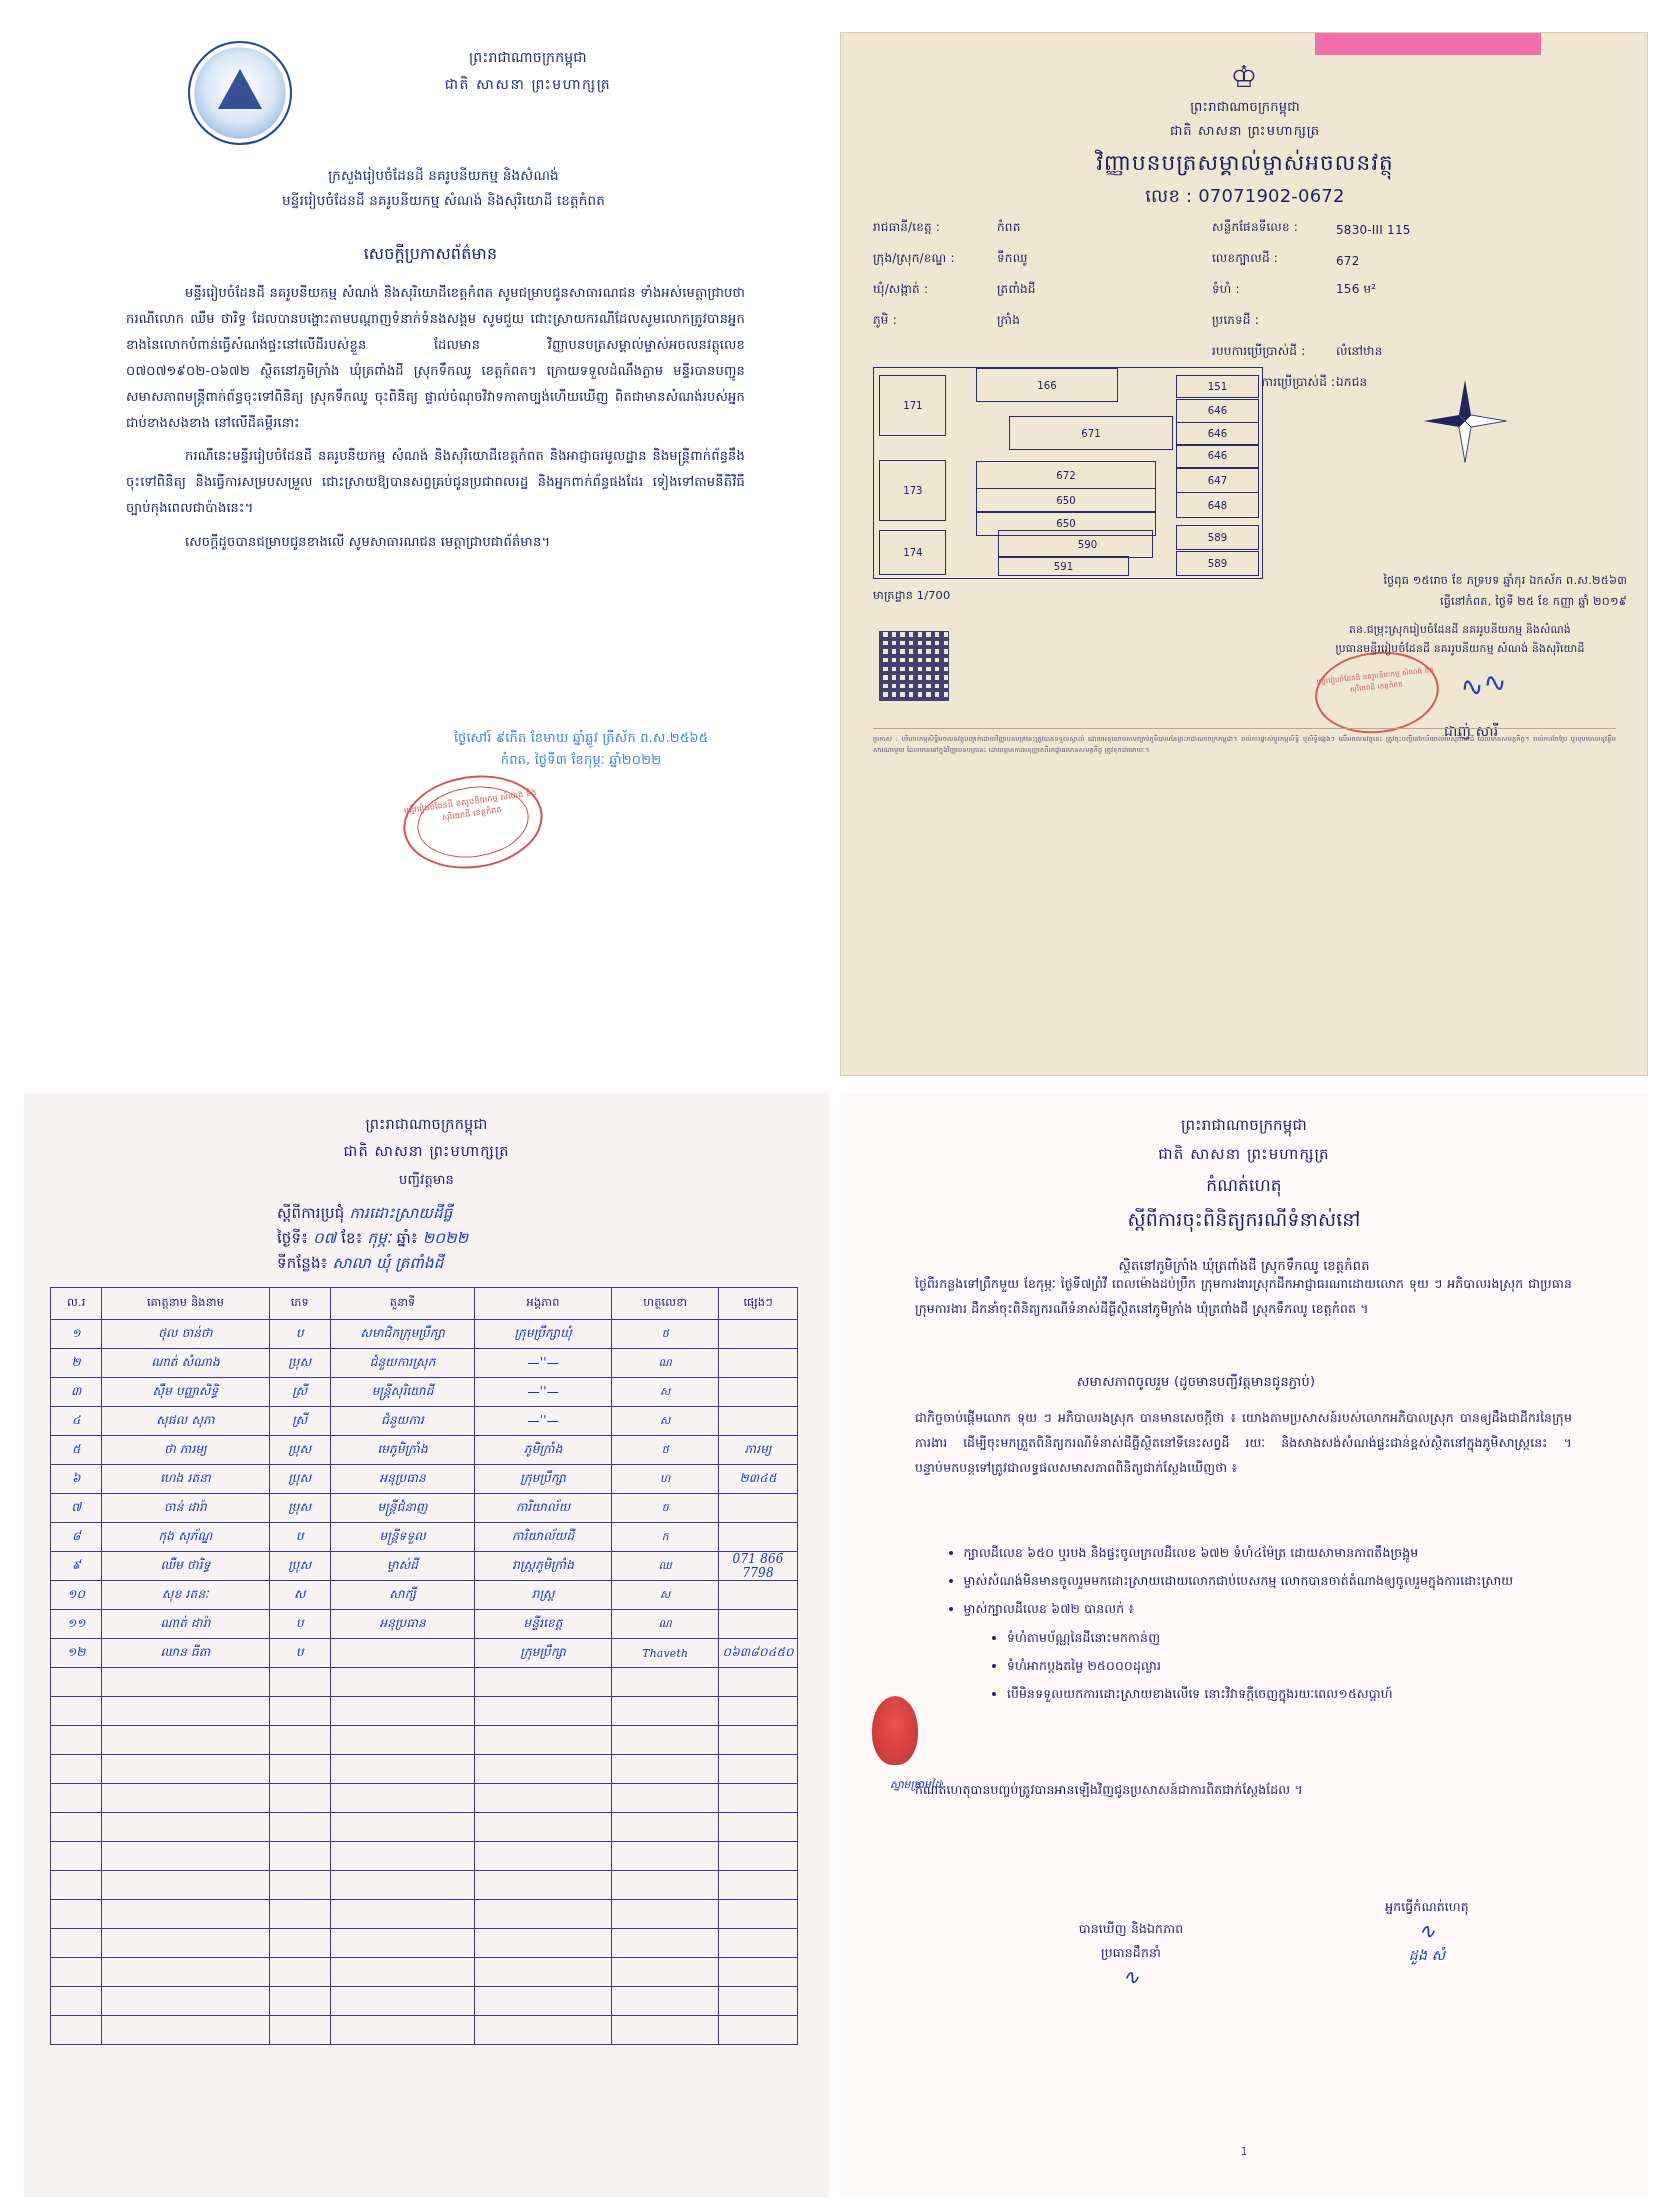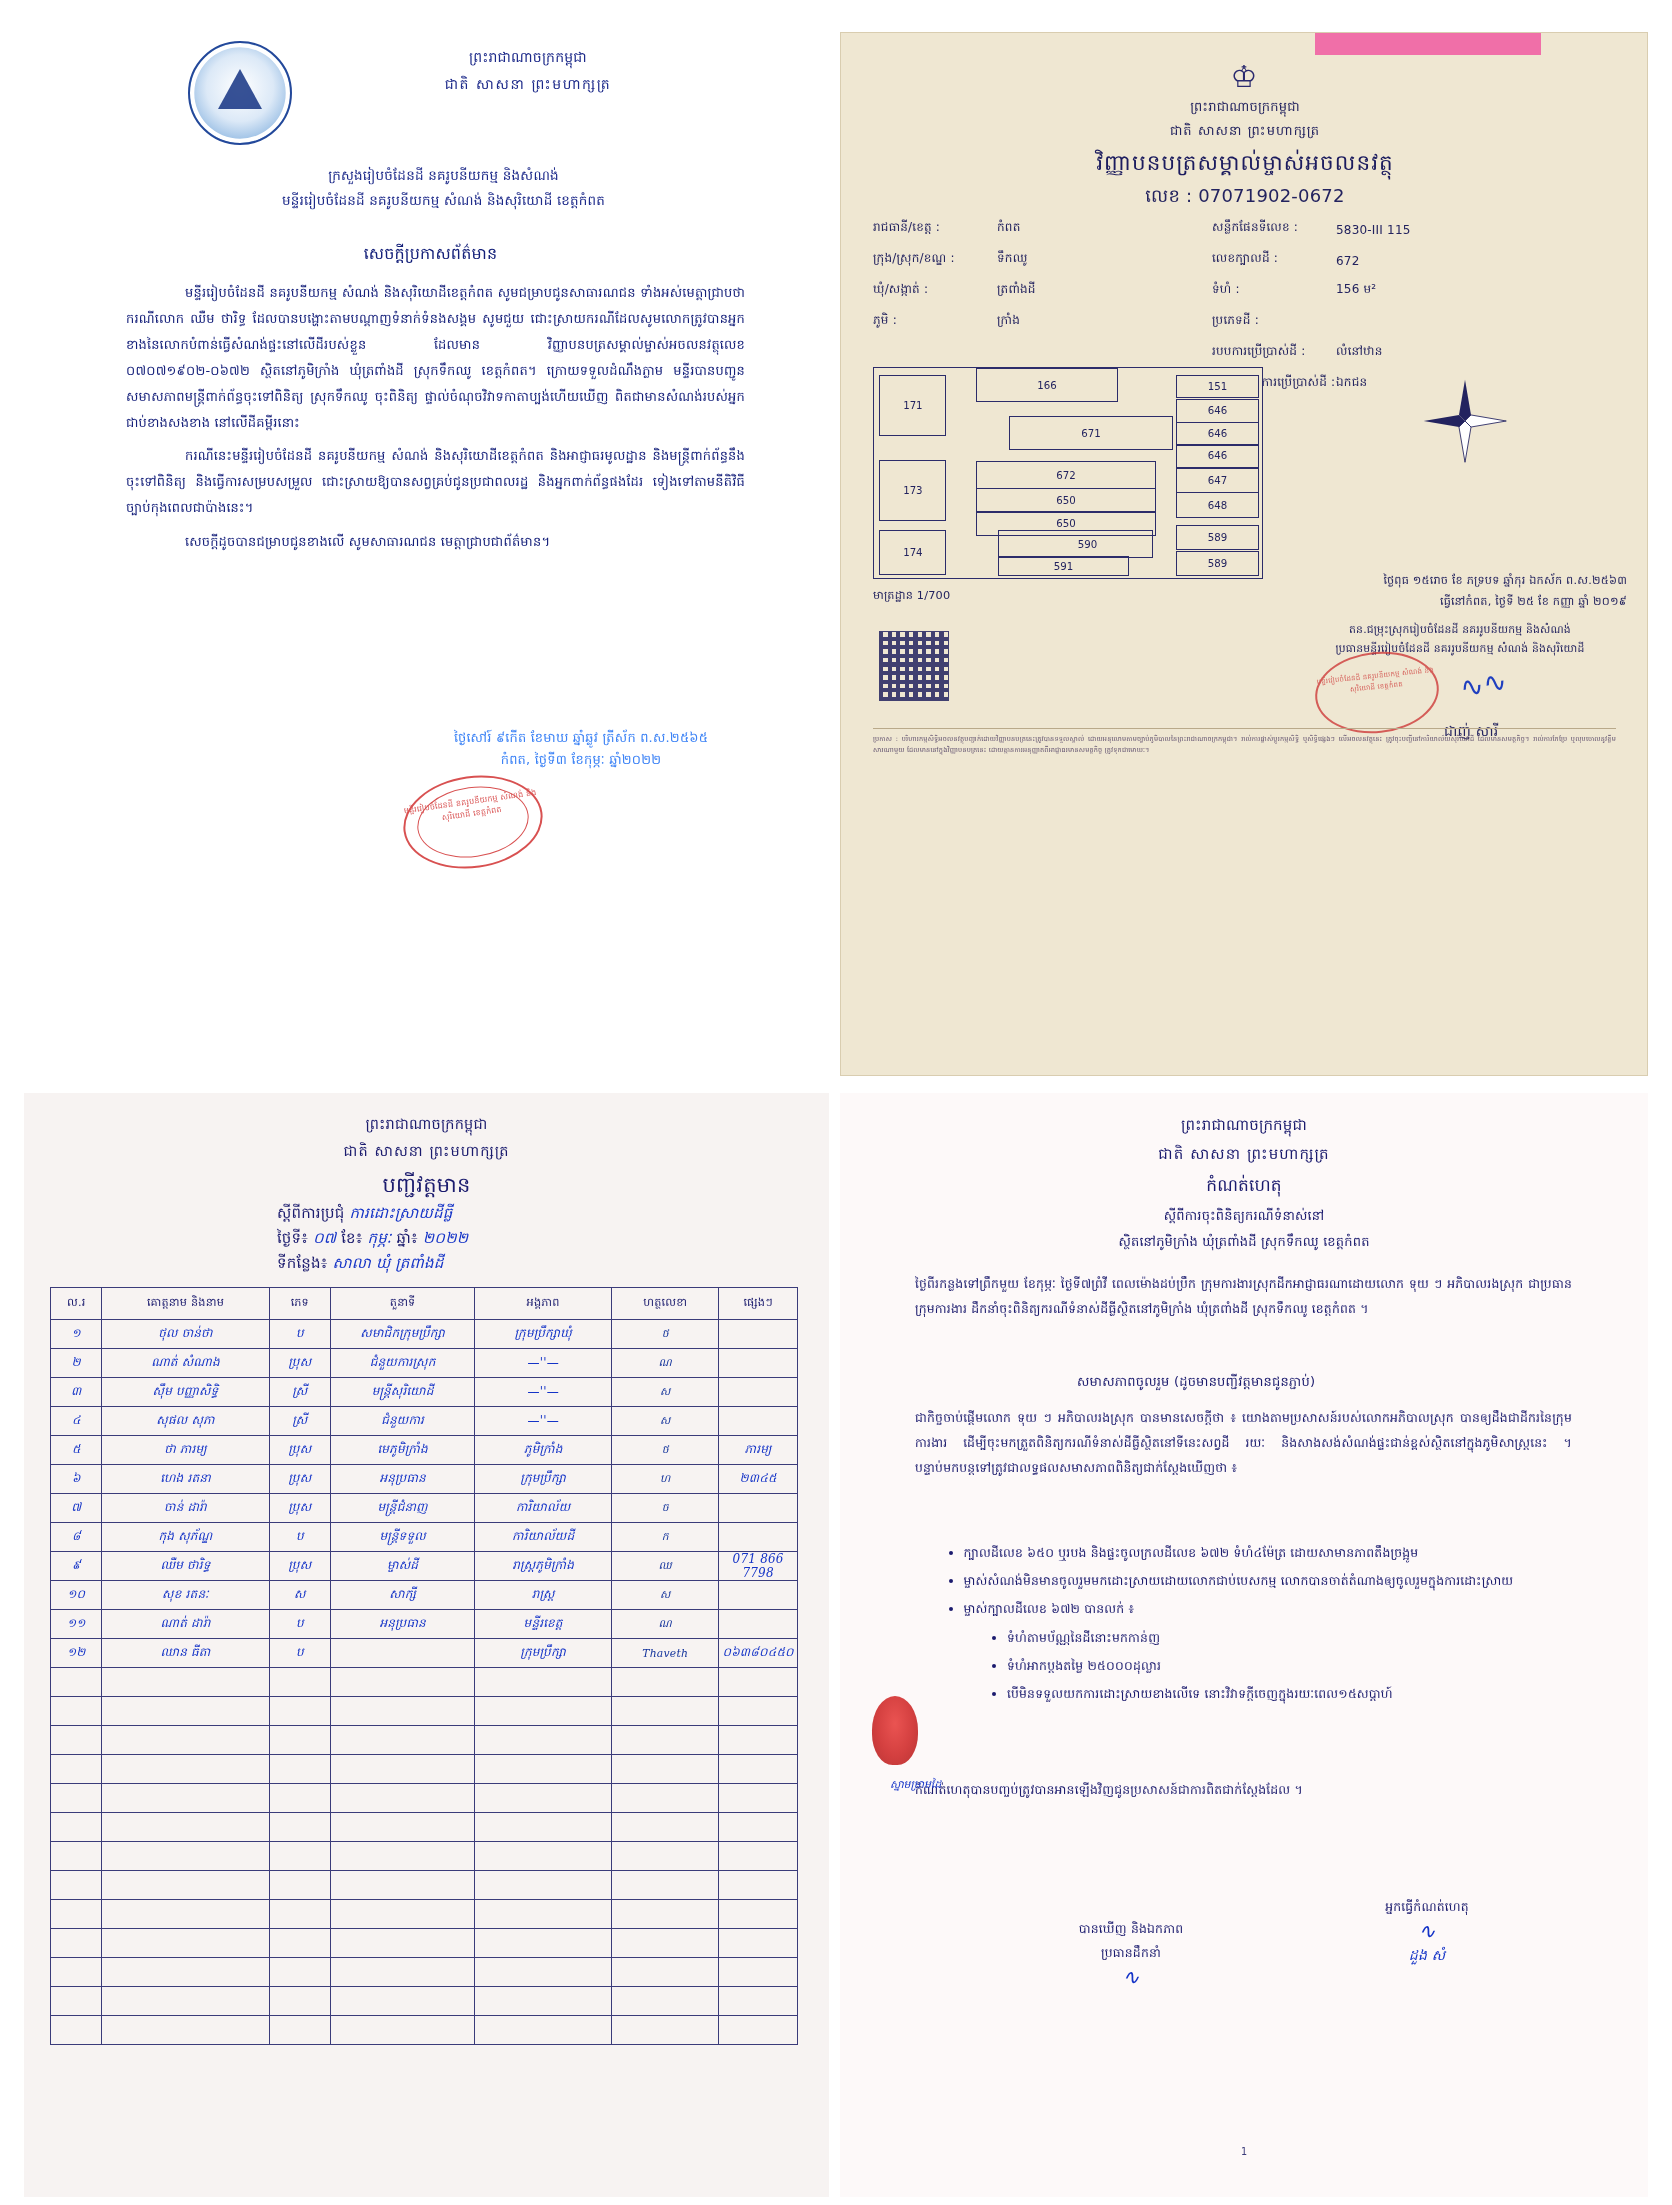--- a/index.html
+++ b/index.html
@@ -228,21 +228,21 @@
     position: absolute; left: 32px; top: 695px; width: 743px;
     font-size: 6.5px; line-height: 10.2px; color: #5a4a6a;
     border-top: 0.5px solid #b9a98a; padding-top: 5.4px;
     text-align: justify;
   }
 
   
   .bl-head { position:absolute; left:0; top:21.5px; width:805px; text-align:center; color:#1b1b6e;}
   .bl-head .l1 { font-size: 14.5px; margin-bottom: 6.5px;}
   .bl-head .l2 { font-size: 14.5px; letter-spacing: 1.1px;}
-  .bl-title { position:absolute; left:0; top:78px; width:805px; text-align:center; font-size:21px; color:#1b1b6e;}
+  .bl-title { position:absolute; left:0; top:78px; width:805px; text-align:center; font-size:13px; color:#1b1b6e;}
   .bl-meta { position:absolute; left:253px; top:108px; width:377px; color:#1b1b6e; font-size:15px; line-height:25px;}
   .bl-meta .hand { color:#1433c7; font-family:"DejaVu Serif", serif; font-style: italic;}
   .bl-table {
     position:absolute; left:26px; top:194px;
     width: 748px;
     border-collapse: collapse;
     font-size: 10.8px;
     color:#1b1b6e;
   }
   .bl-table th, .bl-table td {
@@ -260,21 +260,21 @@
     font-size: 12px;
   }
   .bl-table td.sig { color:#14349c; font-family:"DejaVu Serif", serif; font-style: italic; }
 
   
   .br-head { position:absolute; left:0; top:21.5px; width:808px; text-align:center; color:#1b1b6e;}
   .br-head .l1 { font-size:15px; margin-bottom:7.5px;}
   .br-head .l2 { font-size:15px; letter-spacing:1.1px;}
   .br-title { position:absolute; left:0; top:81px; width:808px; text-align:center; color:#1b1b6e; }
   .br-title .t1 { font-size: 17px; margin-bottom: 7.5px;}
-  .br-title .t2 { font-size: 13px; margin-bottom: 7px;}
+  .br-title .t2 { font-size: 19px; margin-bottom: 22px;}
   .br-title .t3 { font-size: 13px; }
   .br-p {
     position:absolute; left:75px; width: 657px;
     color:#1b1b6e; font-size: 12.4px; line-height: 25px; text-align: justify;
   }
   .br-sub { position:absolute; left:237px; color:#1b1b6e; font-size:13px; }
   .br-list { position:absolute; left:102px; width:635px; color:#1b1b6e; font-size:12.4px; line-height:25px; }
   .br-list li { margin-bottom: 3.2px; }
   .br-list ul { margin: 2.2px 0 2.2px 0; }
   .br-thumb {

